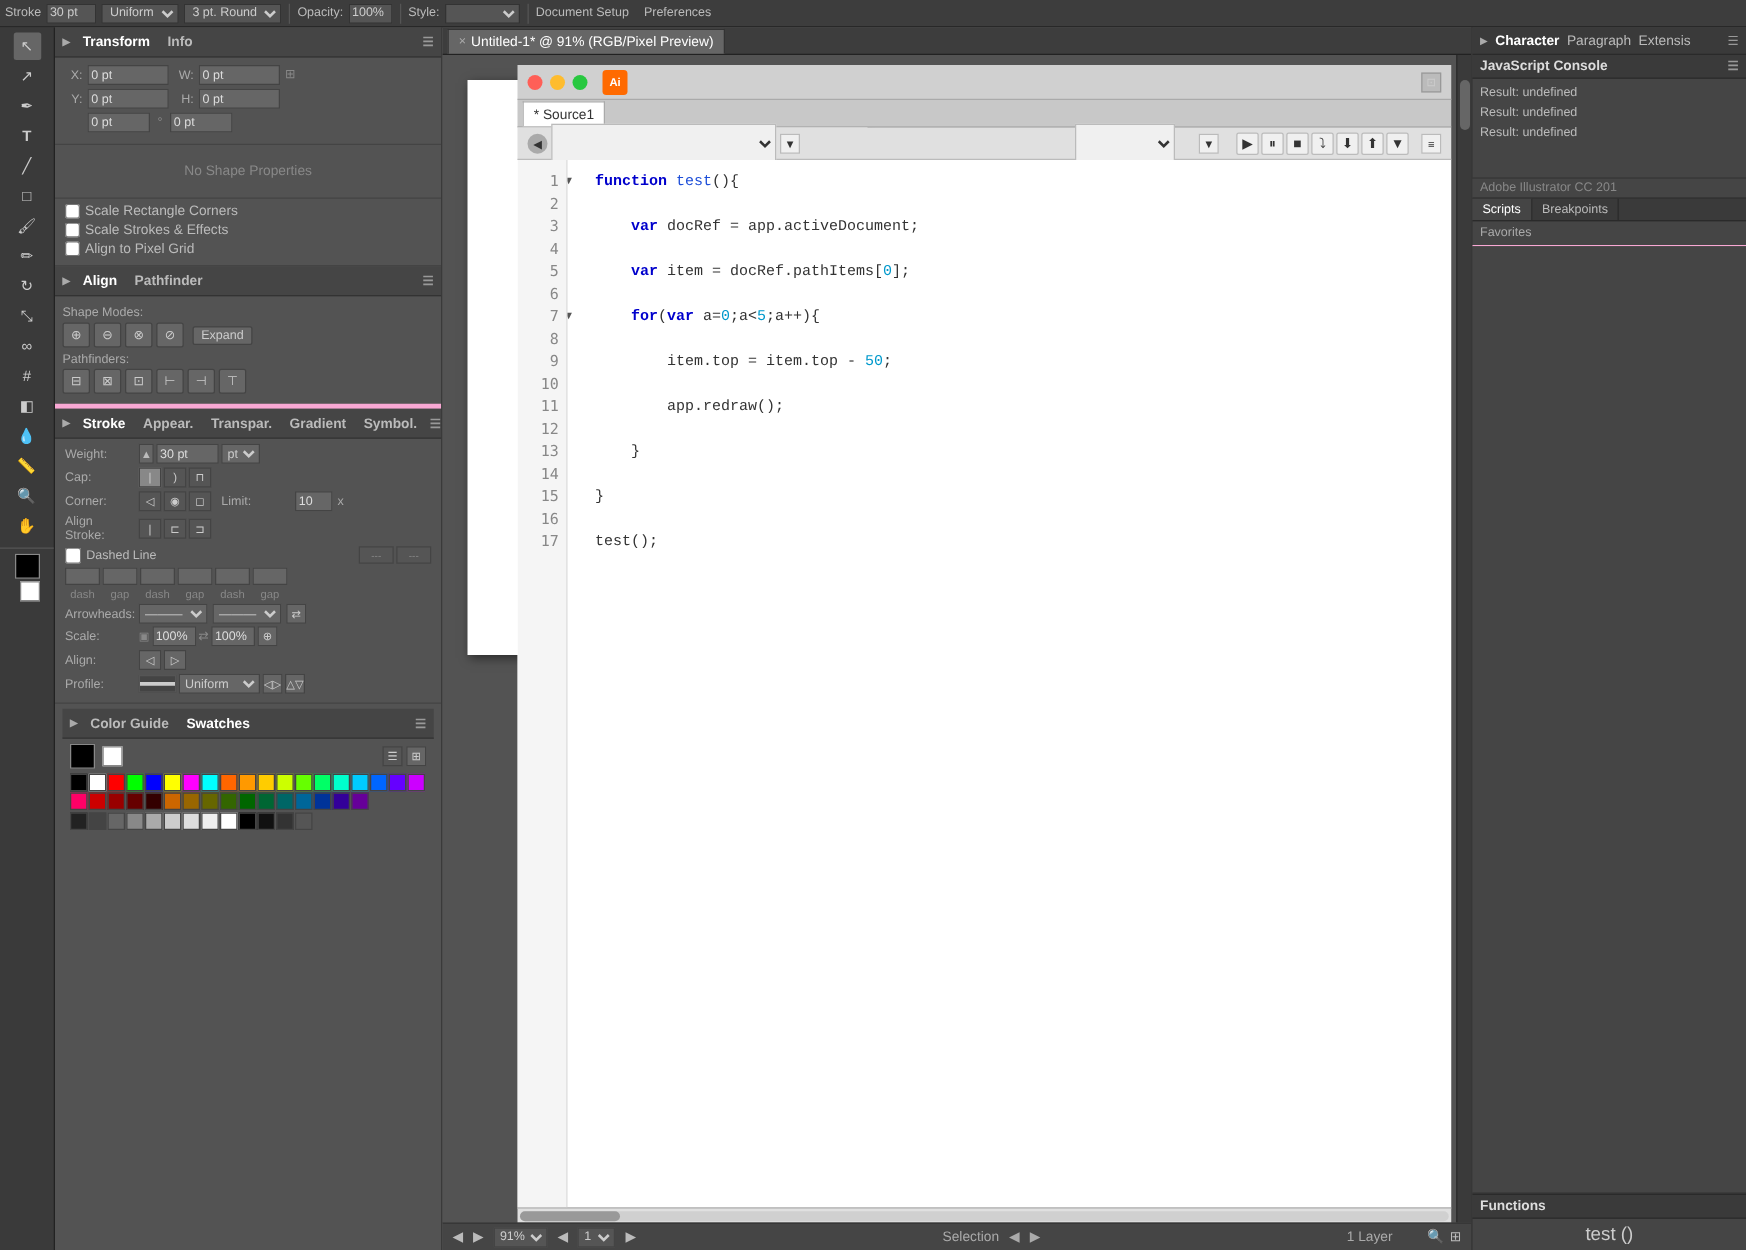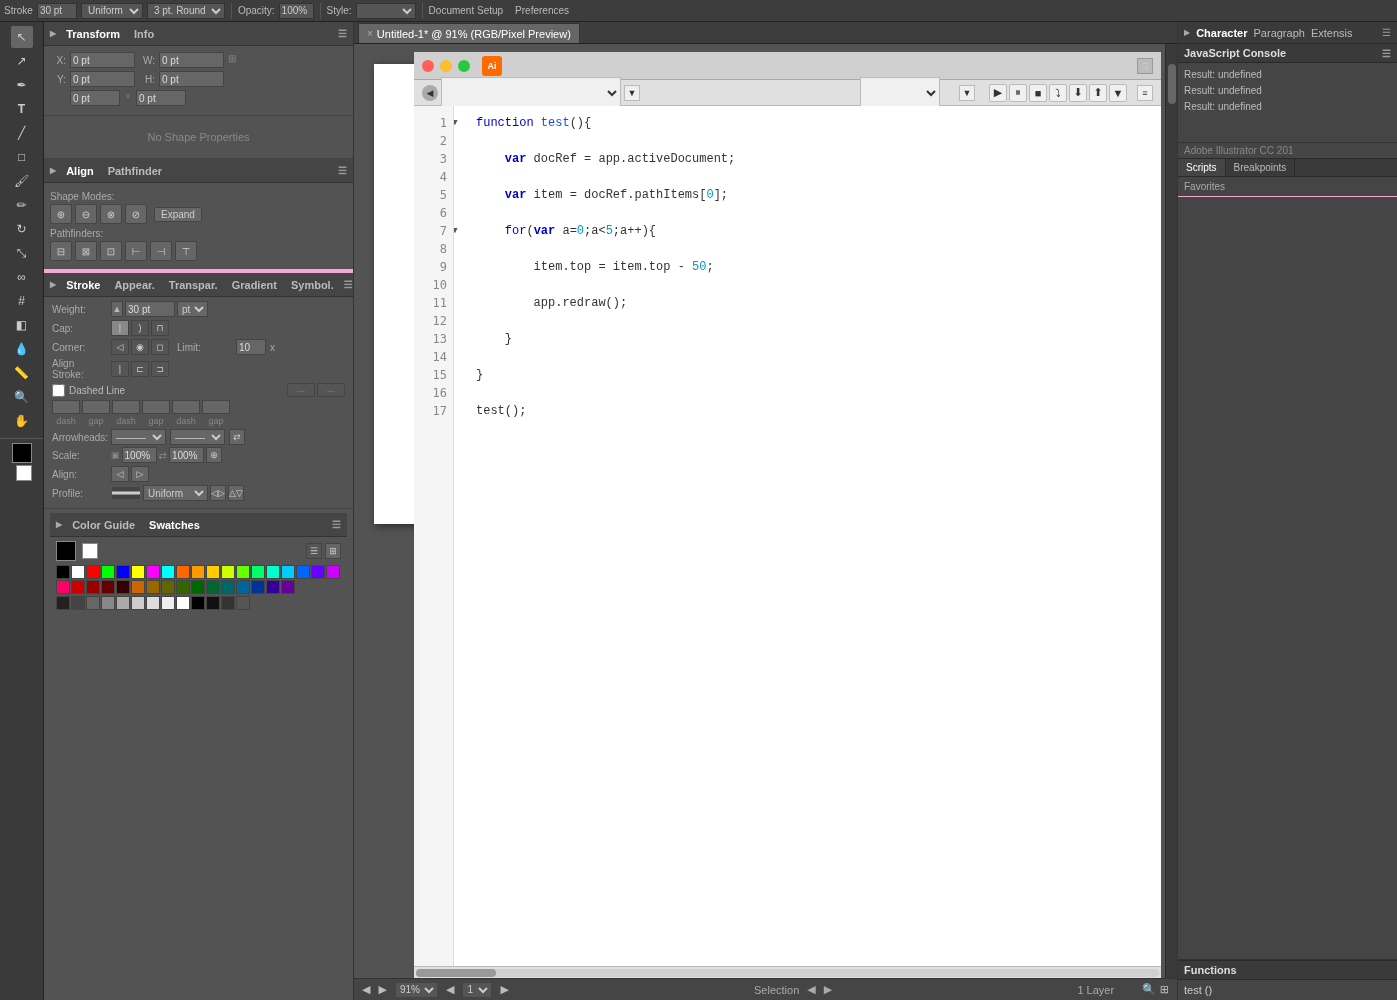--- a/index.html
+++ b/index.html
@@ -273,21 +273,21 @@
     .line-numbers {
       width: 40px; background: #f5f5f5; border-right: 1px solid #ddd;
       padding: 8px 0; text-align: right; font-family: monospace; font-size: 12px;
       color: #888; line-height: 18px; padding-right: 6px; flex-shrink: 0;
       user-select: none;
     }
     .code-area {
       flex: 1; padding: 8px; font-family: 'Courier New', monospace; font-size: 12px;
       line-height: 18px; color: #333; overflow: auto; white-space: pre;
     }
-    .kw { color: #0000cc; font-weight: normal; }
+    .kw { color: #0000cc; font-weight: bold; }
     .fn-name { color: #1d4ed8; }
     .var-kw { color: #0000cc; font-weight: bold; }
     .number { color: #0099cc; }
     .editor-status {
       height: 22px; background: #e0e0e0; border-top: 1px solid #bbb;
       display: flex; align-items: center; padding: 0 8px; font-size: 10px;
       color: #555; justify-content: space-between;
     }
     .editor-scrollbar {
       height: 12px; background: #e0e0e0; border-top: 1px solid #bbb;
@@ -337,21 +337,21 @@
     }
     .rp-tab {
       padding: 3px 8px; font-size: 10px; color: #bbb; cursor: pointer;
       border-right: 1px solid #2a2a2a;
     }
     .rp-tab.active { background: #454545; color: #fff; }
     .favorites-section {
       padding: 4px 6px; font-size: 10px; color: #aaa; border-bottom: 1px solid #f9a8d4;
     }
     .function-item {
-      font-size: 11px; color: #ccc; padding: 2px 0; cursor: pointer;
+      font-size: 15px; color: #ccc; padding: 2px 0; cursor: pointer; text-align: center;
     }
     .arrowhead-row { display: flex; align-items: center; gap: 4px; margin-bottom: 2px; }
   </style>
 </head>
 <body>
 
 <div class="top-toolbar">
   <span style="color:#bbb">Stroke</span>
   <input type="text" style="width: 40px;" value="30 pt">
   <select>
@@ -425,20 +425,34 @@
       <div class="transform-row" style="margin-top:2px">
         <span style="width:16px"></span>
         <input type="text" class="transform-input" style="width: 50px;" value="0 pt">
         <span style="color:#888;font-size:10px;margin:0 2px">°</span>
         <input type="text" class="transform-input" style="width: 50px;" value="0 pt">
       </div>
     </div>
 
     <div class="no-shape" style="border-bottom:1px solid #444;padding:15px;">No Shape Properties</div>
 
+    <div class="checkbox-section">
+      <div class="checkbox-row">
+        <input type="checkbox" style="">
+        <span>Scale Rectangle Corners</span>
+      </div>
+      <div class="checkbox-row">
+        <input type="checkbox" style="">
+        <span>Scale Strokes &amp; Effects</span>
+      </div>
+      <div class="checkbox-row">
+        <input type="checkbox" style="">
+        <span>Align to Pixel Grid</span>
+      </div>
+    </div>
 
     <div>
       <div class="panel-header">
         <span style="color:#aaa;font-size:8px">▶</span>
         <span class="panel-header-tab active">Align</span>
         <span class="panel-header-tab">Pathfinder</span>
         <span class="panel-close">☰</span>
       </div>
       <div class="align-panel">
         <div class="shape-modes-label">Shape Modes:</div>
@@ -664,20 +678,25 @@
       <div style="position:absolute;top:8px;left:60px;right:16px;bottom:0;z-index:5;display:flex;flex-direction:column">
 
         <div class="editor-titlebar">
           <div class="traffic-light tl-red"></div>
           <div class="traffic-light tl-yellow"></div>
           <div class="traffic-light tl-green"></div>
           <div style="width:20px;height:20px;background:#ff6a00;border-radius:3px;display:flex;align-items:center;justify-content:center;font-size:9px;font-weight:bold;color:white;margin-left:6px">Ai</div>
           <div style="margin-left:auto;width:16px;height:16px;background:#bbb;border:1px solid #999;cursor:pointer;display:flex;align-items:center;justify-content:center;font-size:9px">⊡</div>
         </div>
 
+        <div class="editor-tab-bar">
+          <div class="editor-tab active">
+            <span>* Source1</span>
+          </div>
+        </div>
 
         <div class="editor-toolbar">
           <div style="display:flex;align-items:center;gap:3px">
             <div style="width:16px;height:16px;background:#aaa;border-radius:50%;display:flex;align-items:center;justify-content:center;font-size:9px;color:#333">◀</div>
             <select style="background:#f0f0f0;border:1px solid #bbb;color:#333;font-size:10px;height:18px;width:180px">
               <option>Adobe Illustrator CC 2015</option>
             </select>
             <div style="width:16px;height:16px;background:#f0f0f0;border:1px solid #bbb;display:flex;align-items:center;justify-content:center;font-size:9px;cursor:pointer;color:#333">▼</div>
           </div>
           <div style="margin-left:auto;display:flex;align-items:center;gap:19px">

